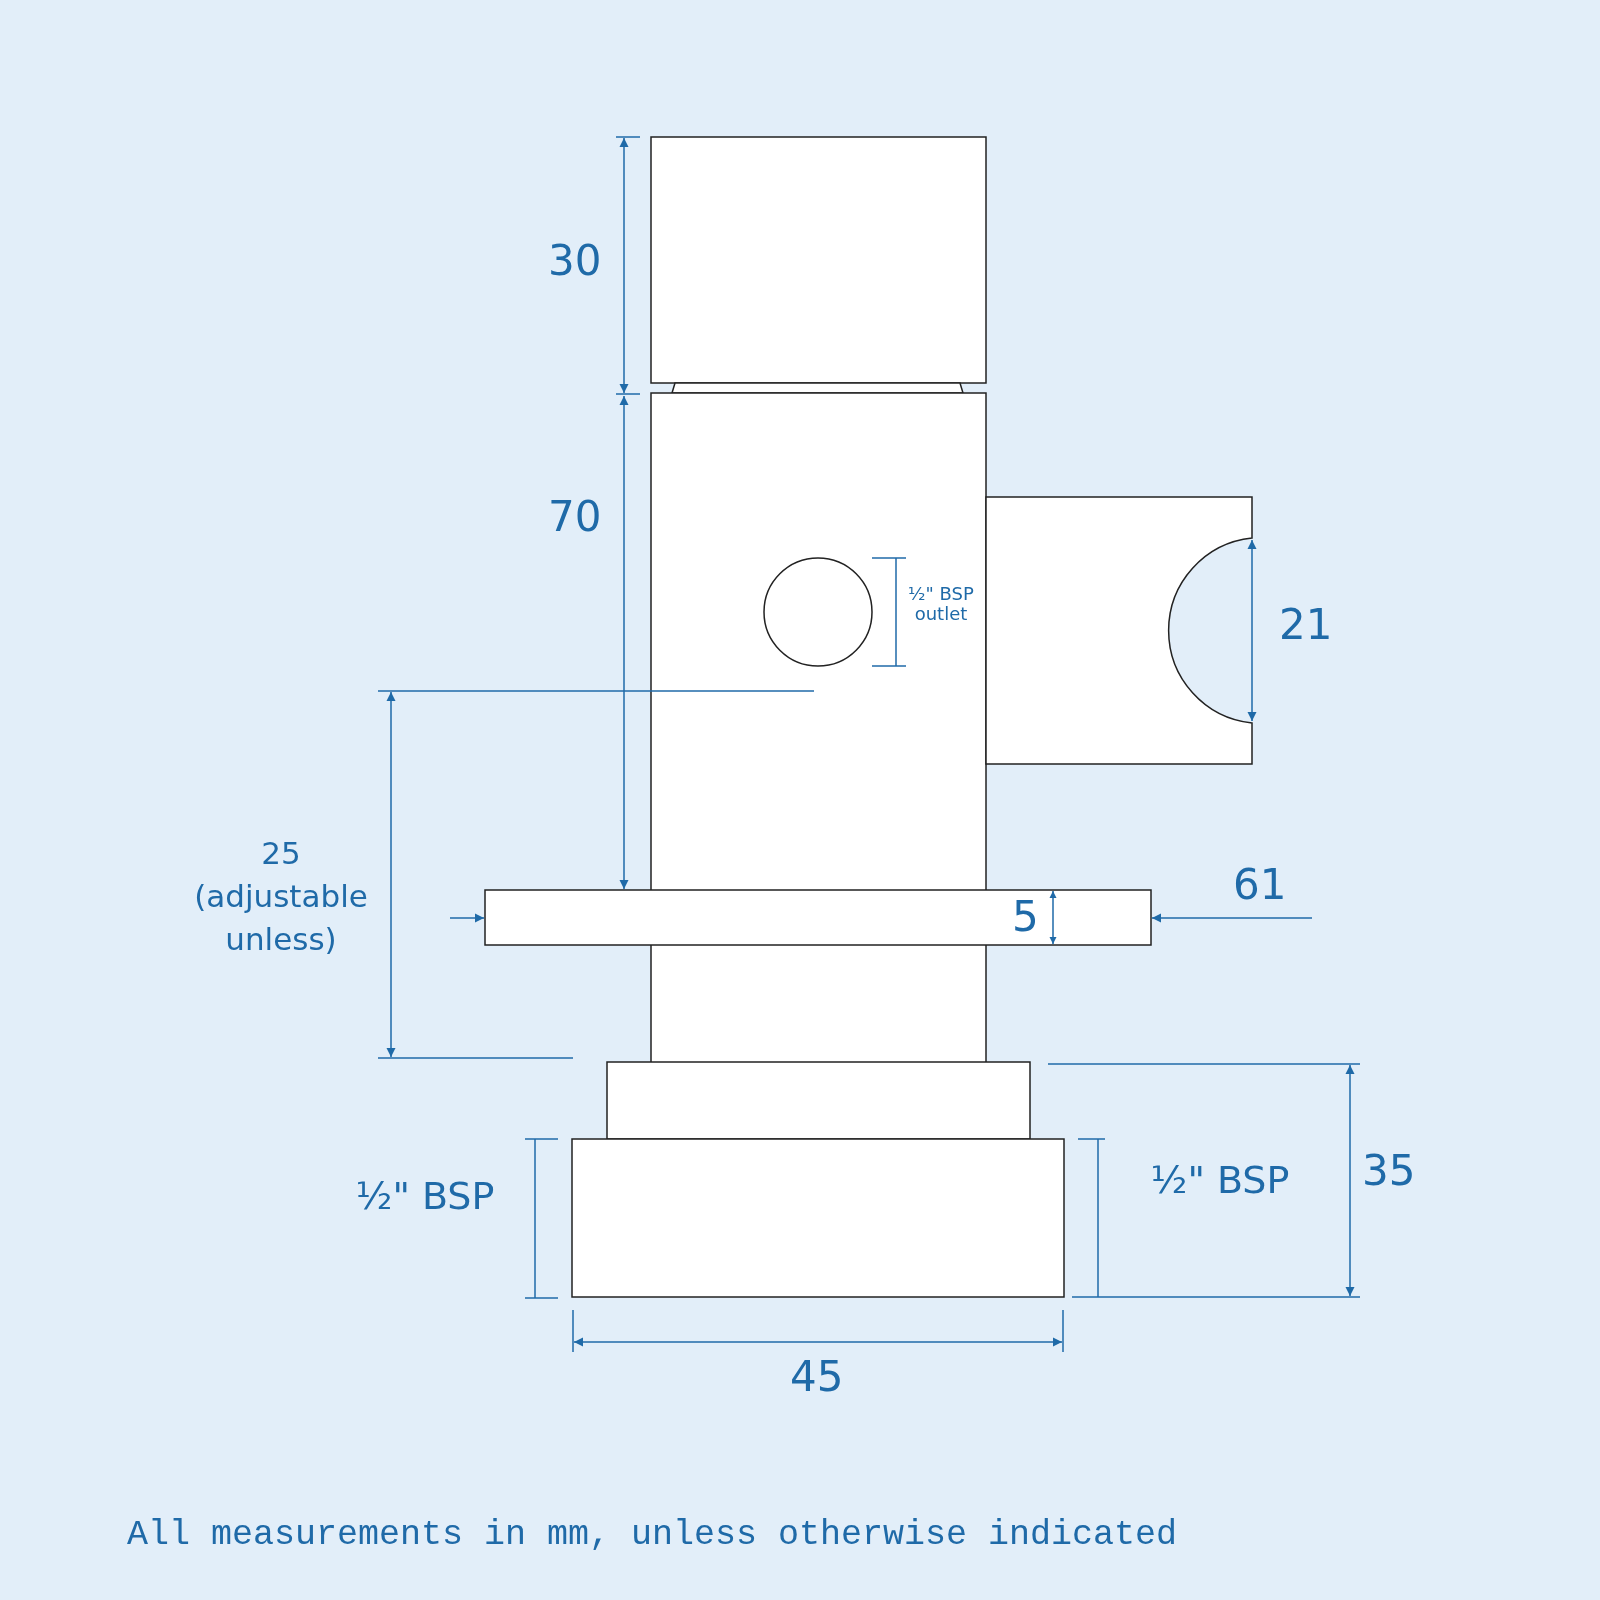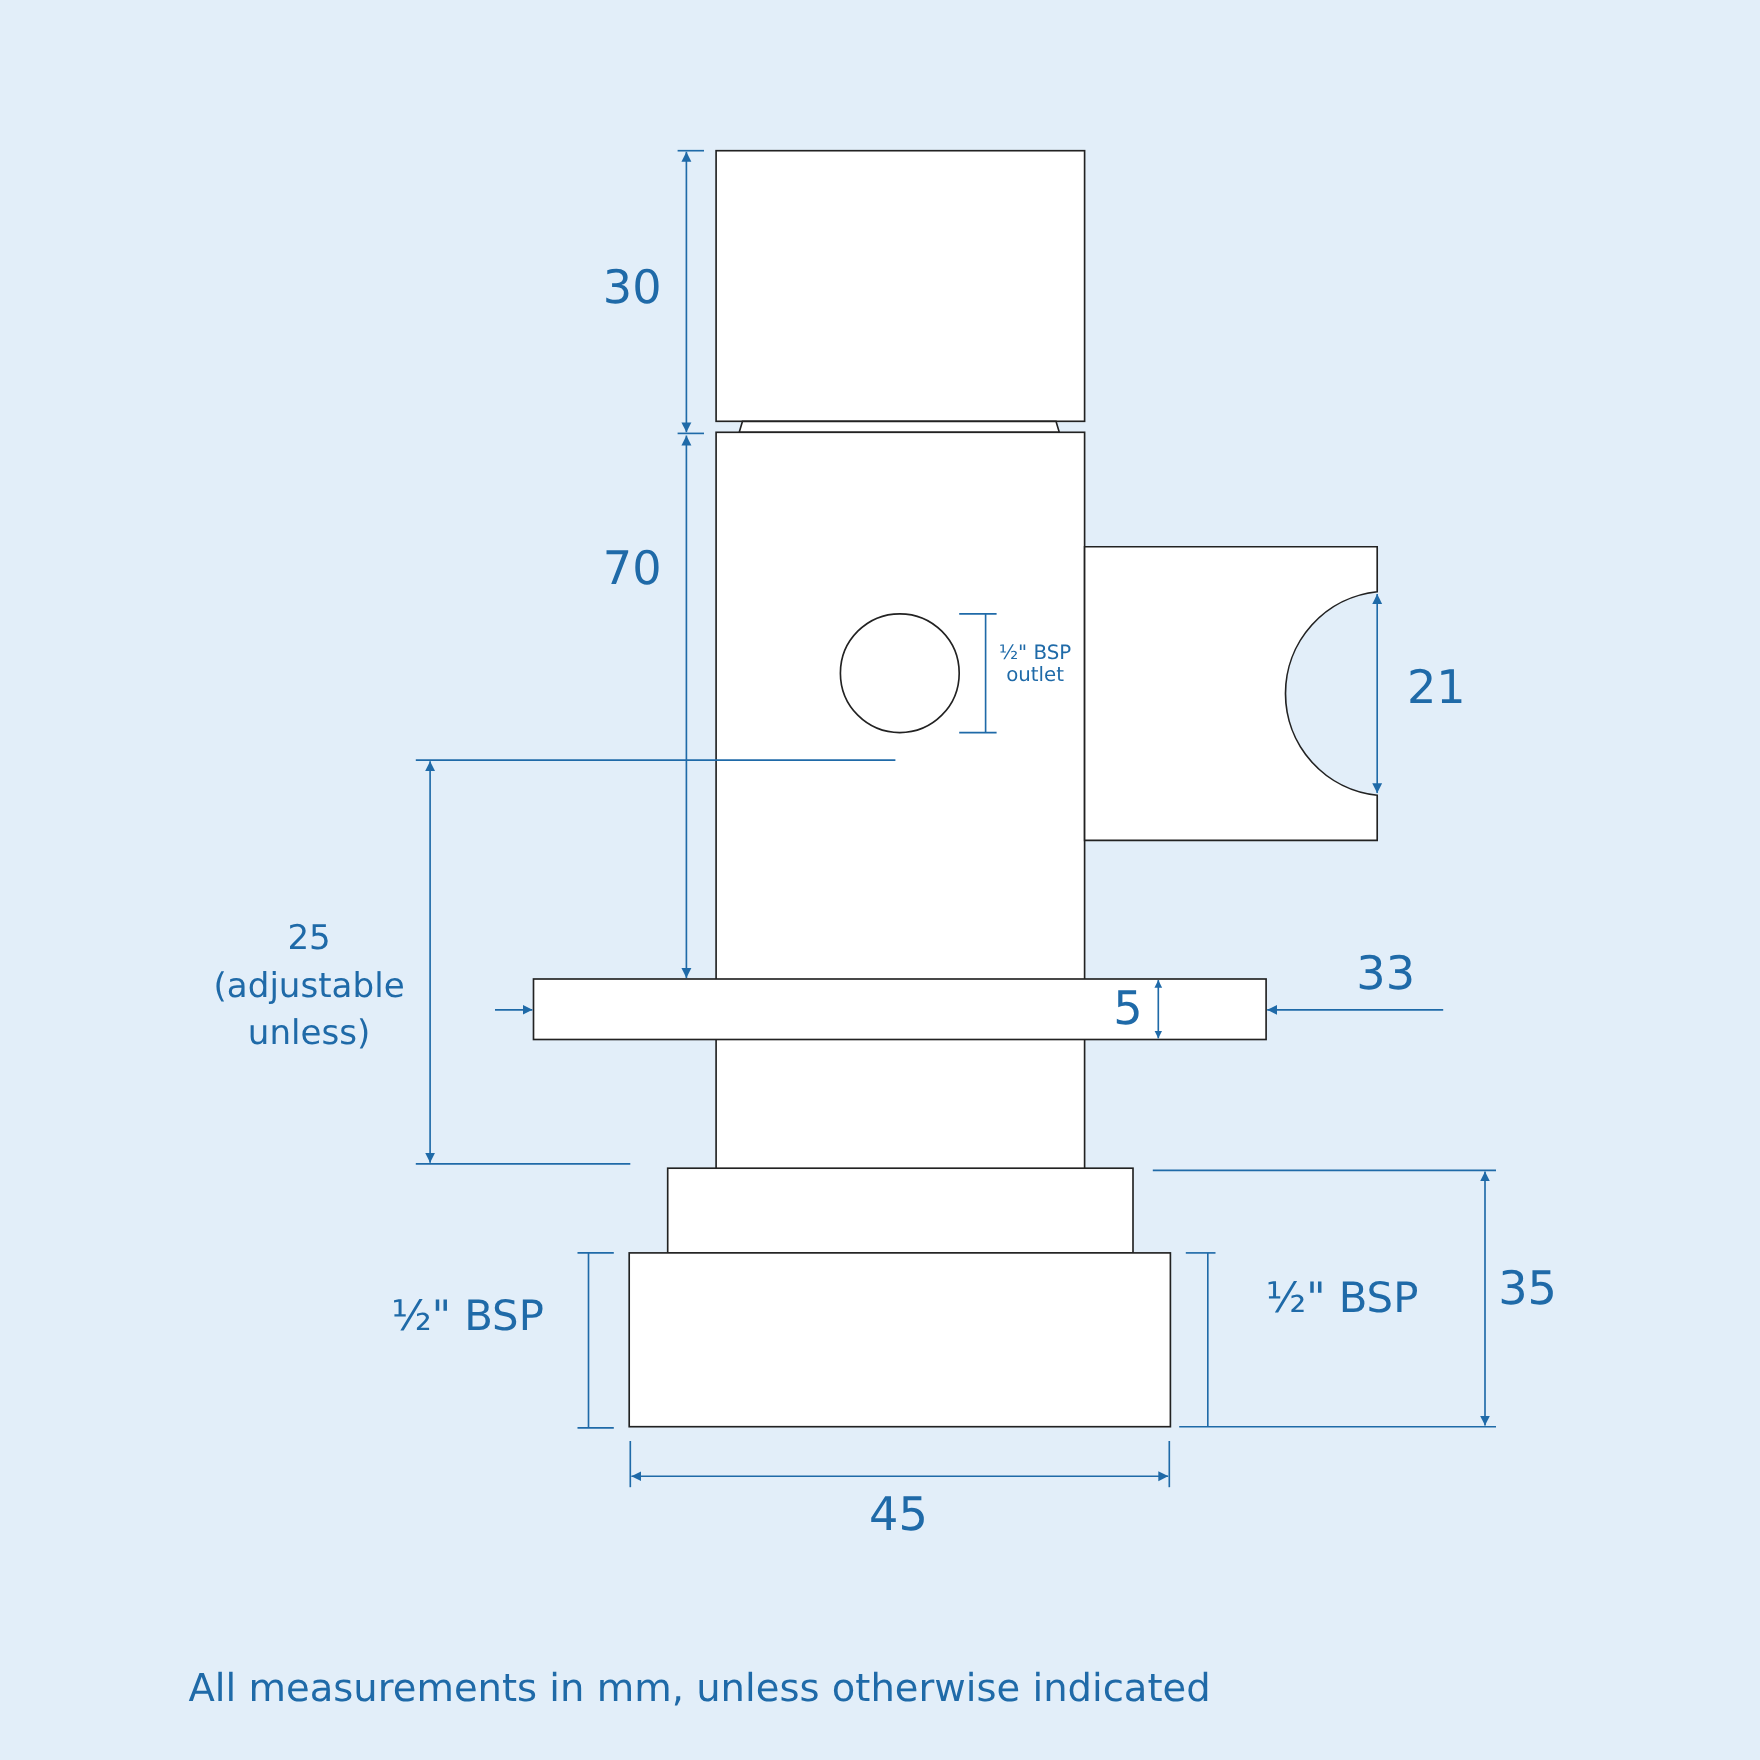--- a/index.html
+++ b/index.html
@@ -82,22 +82,22 @@
   <div>½" BSP</div>
   <div>outlet</div>
 </div>
 <div class="lbl big" style="left:1266px;top:602px;margin-left:13px;">21</div>
 <div class="lbl med" style="left:178px;top:797px;width:206px;line-height:43px;margin-top:35px;">
   <div>25</div>
   <div>(adjustable</div>
   <div>unless)</div>
 </div>
 <div class="lbl big" style="left:1012px;top:894px;">5</div>
-<div class="lbl big" style="left:1233px;top:862px;">33</div>
+<div class="lbl big" style="left:1233px;top:862px;">61</div>
 <div class="lbl mid" style="left:330px;top:1168px;width:190px;line-height:57px;">
   <div>½" BSP</div>
 </div>
 <div class="lbl mid" style="left:1112px;top:1152px;width:216px;line-height:57px;">
   <div>½" BSP</div>
 </div>
 <div class="lbl big" style="left:1362px;top:1148px;text-align:right;">35</div>
 <div class="lbl big" style="left:790px;top:1354px;">45</div>
-<div class="lbl foot" style="left:0;top:1516px;width:1272px;">All measurements in mm, unless otherwise indicated</div>
+<div class="lbl foot" style="left:16px;top:1516px;width:1272px;font-family:Liberation Mono, monospace;">All measurements in mm, unless otherwise indicated</div>
 
 </body></html>

